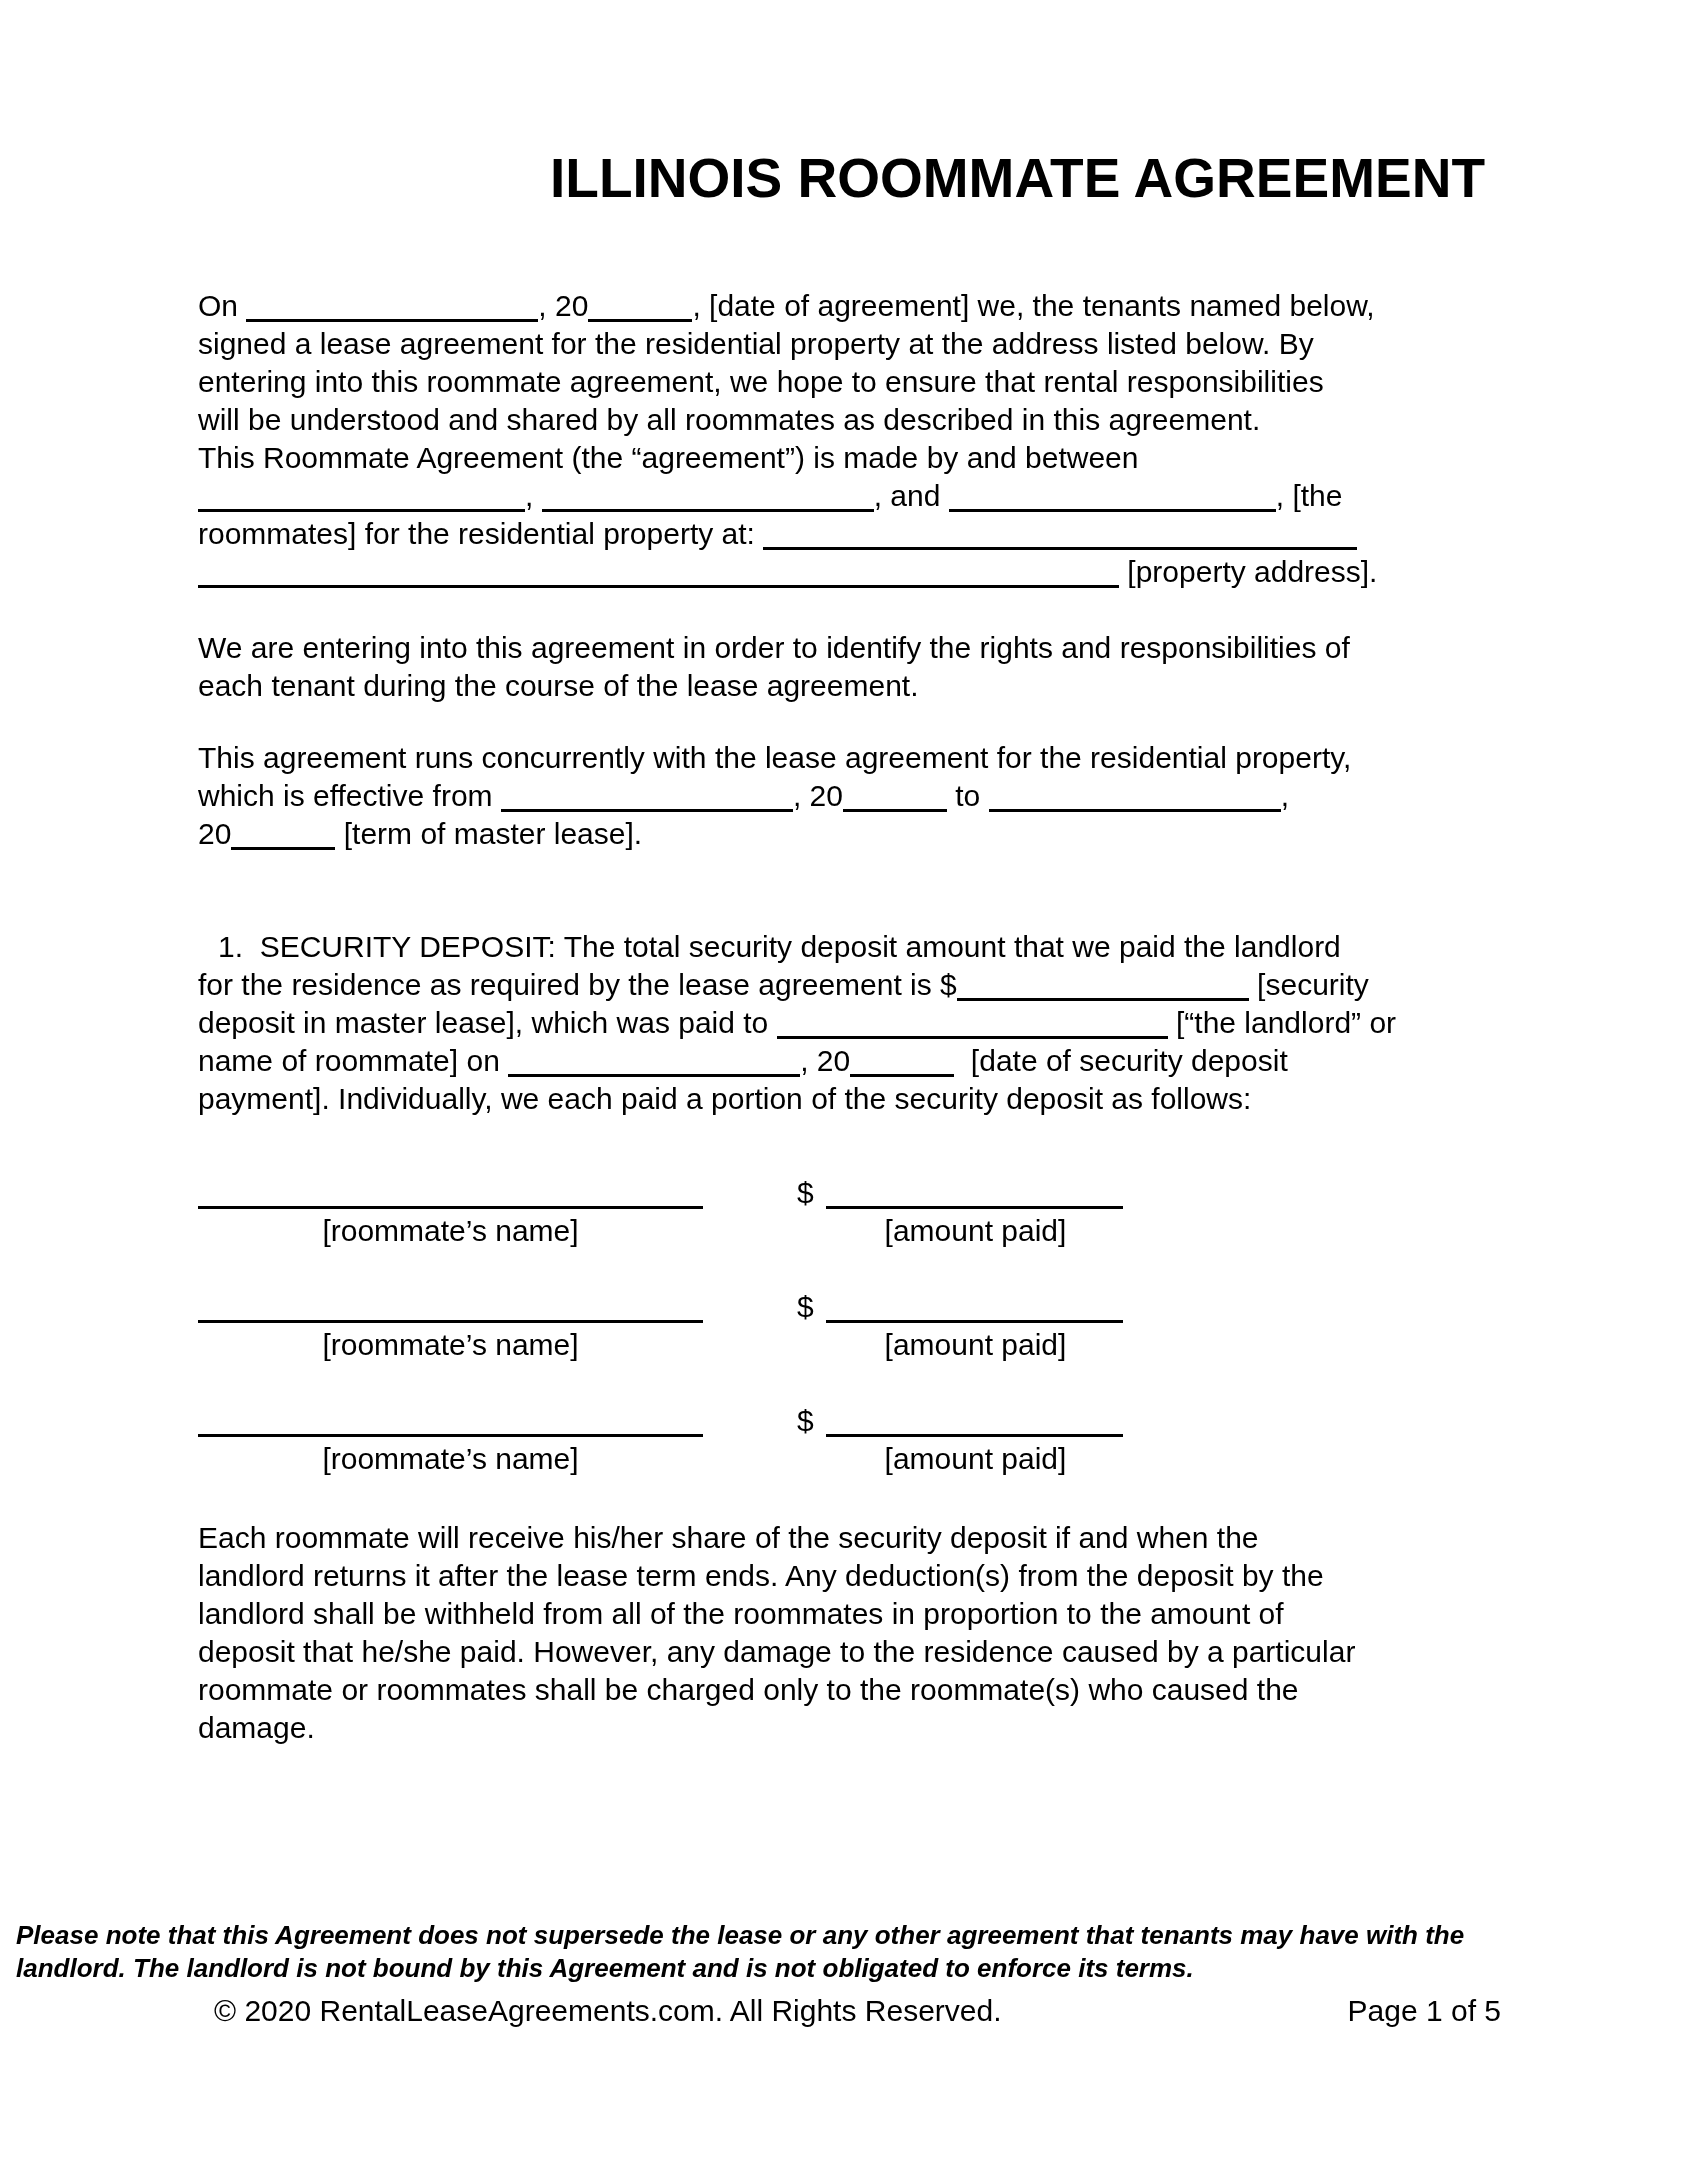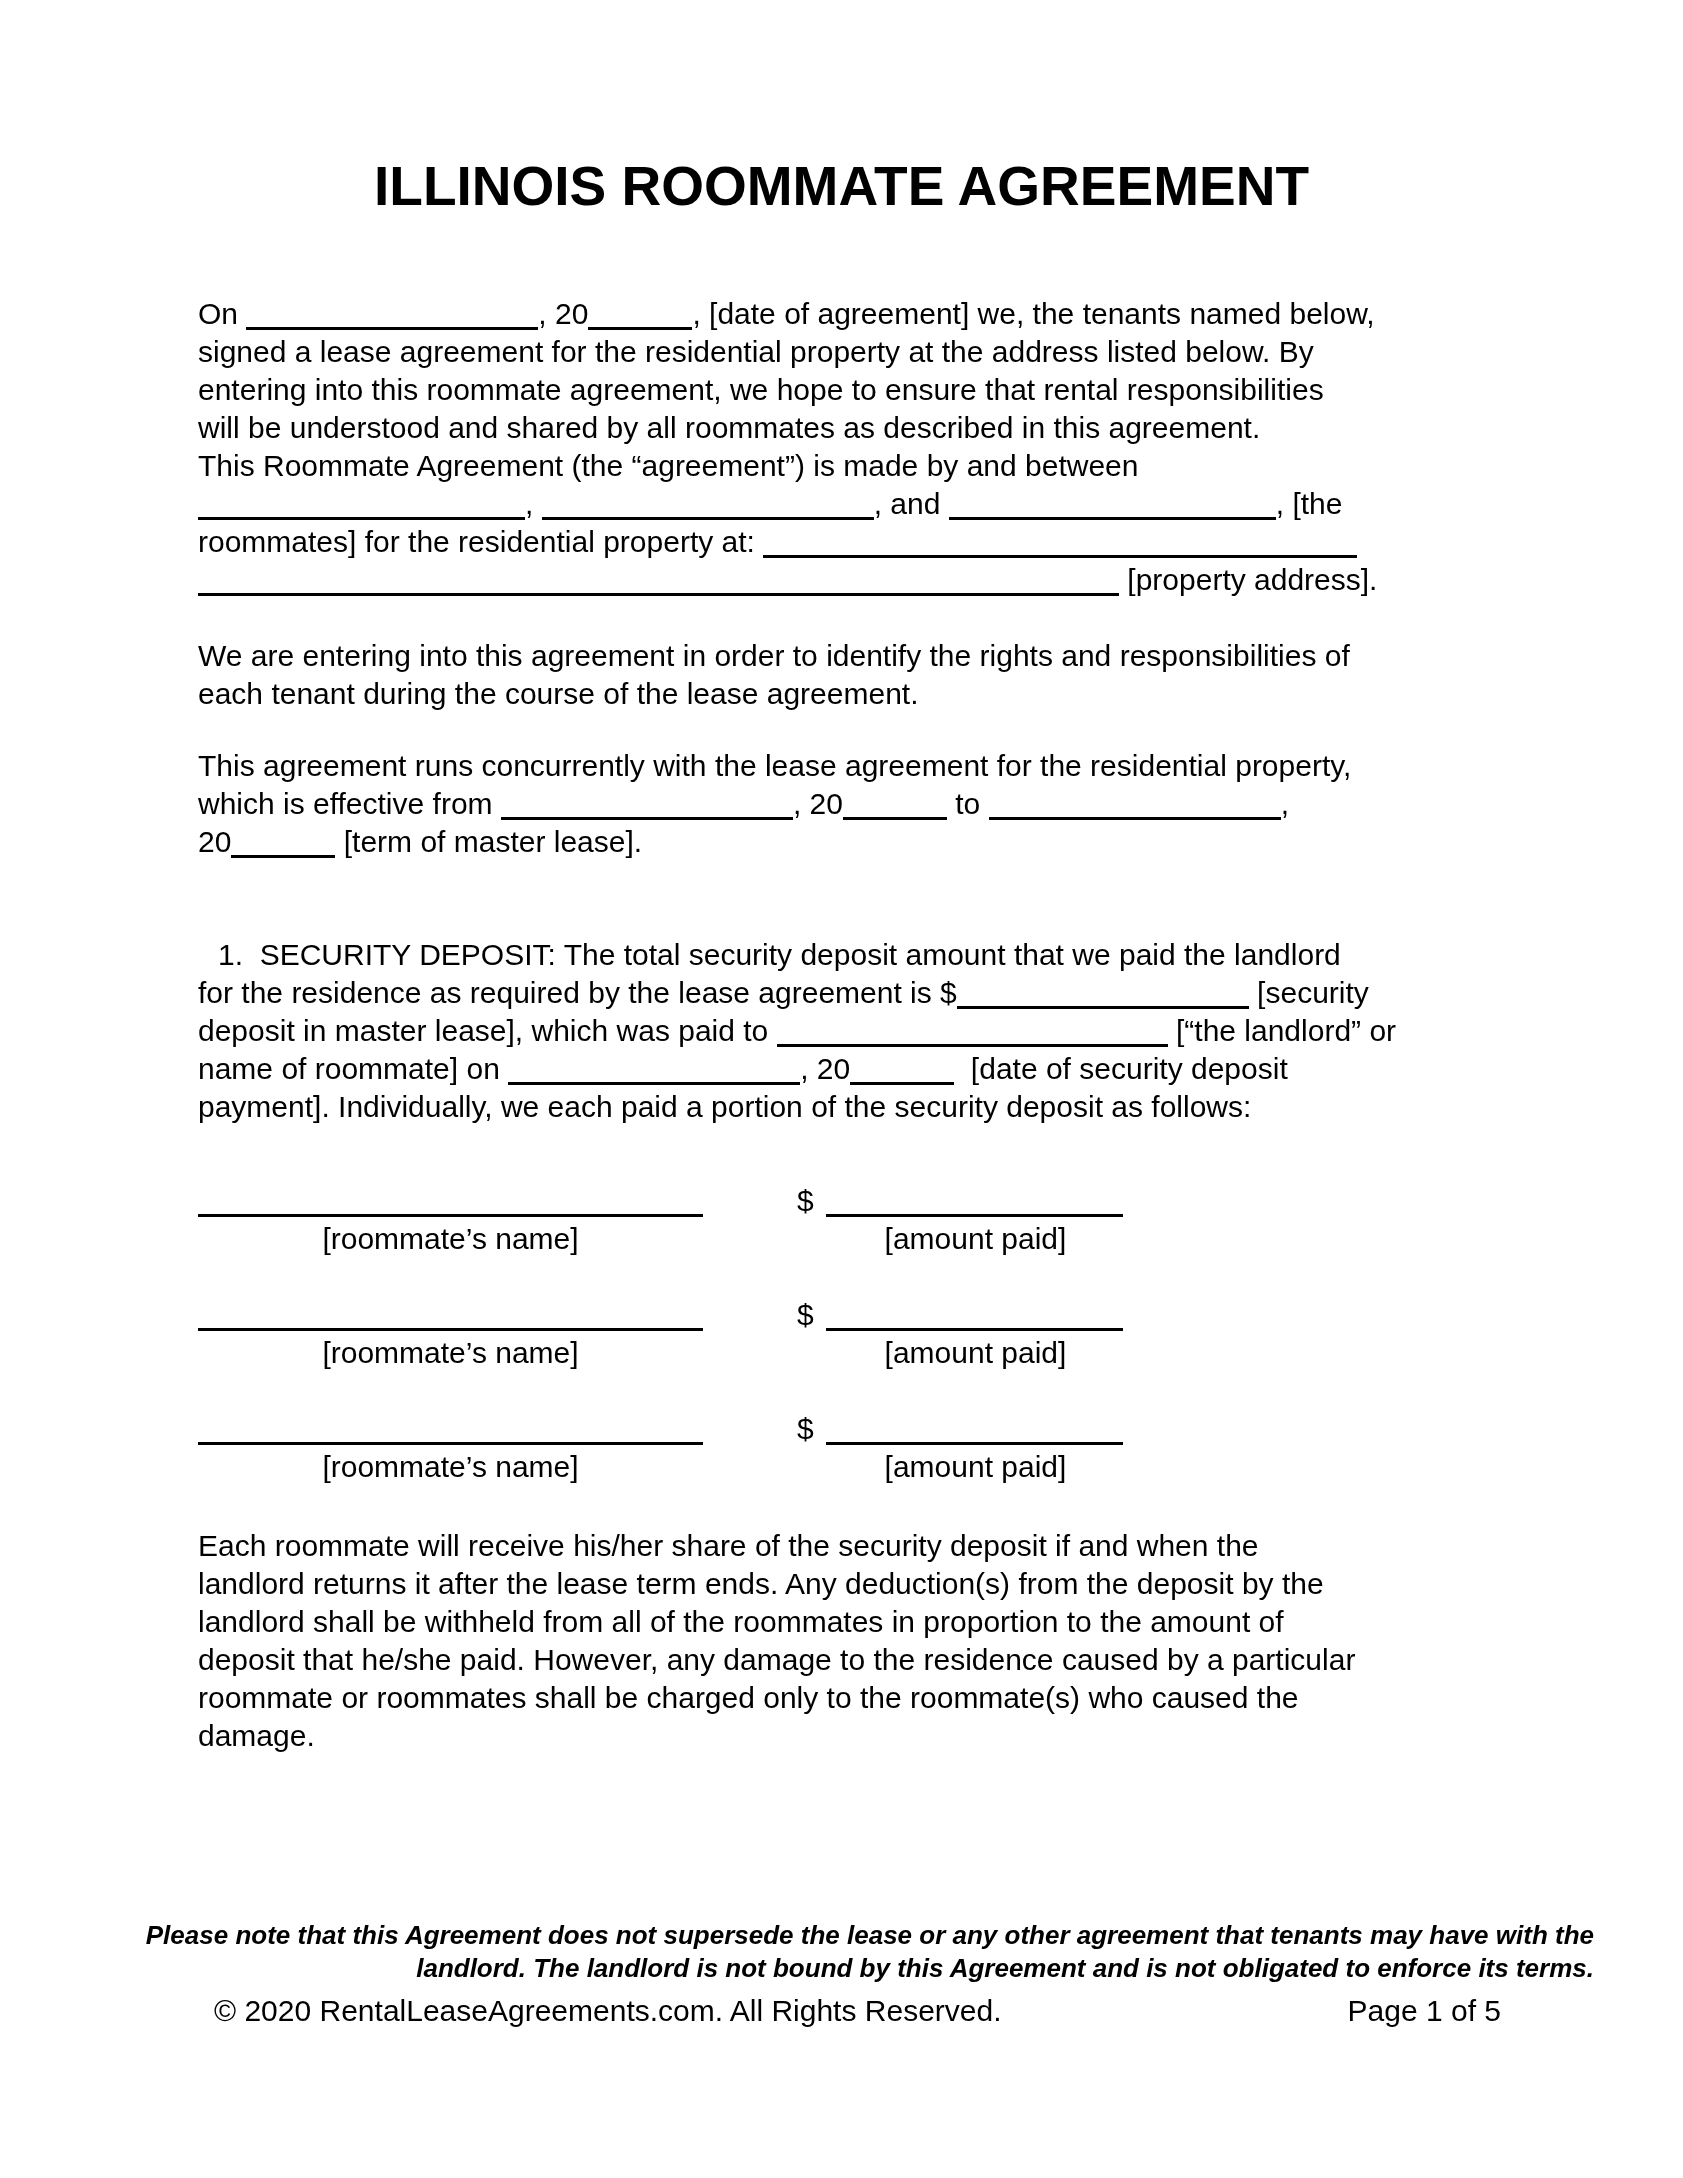--- a/index.html
+++ b/index.html
@@ -8,25 +8,25 @@
     height: 2178px;
     position: relative;
     background: #ffffff;
     color: #000000;
     font-family: "Liberation Sans", sans-serif;
     overflow: hidden;
   }
   .content { padding: 149px 198px 0 198px; }
 
   .doc-title {
-    margin: 8px;
+    margin: 0;
     font-size: 55px;
     line-height: 59px;
     font-weight: bold;
-    text-align: center;
+    text-align: right;
     letter-spacing: 0px;
   }
 
   .para { margin: 0; }
   .line {
     white-space: nowrap;
     font-size: 30px;
     line-height: 38px;
     height: 38px;
   }
@@ -55,23 +55,23 @@
   .dep-row .gap  { display: inline-block; width: 94px; }
   .w-name        { width: 505px; }
   .w-amt         { width: 297px; margin-left: 12px; }
   .lbl-name      { display: inline-block; width: 505px; text-align: center; }
   .lbl-amt       { display: inline-block; width: 297px; margin-left: 124px; text-align: center; }
 
   
   .footnote {
     position: absolute;
     top: 1919px;
-    left: 4px;
+    left: 16px;
     width: 1590px;
-    text-align: right;
+    text-align: left;
     font-weight: bold;
     font-style: italic;
     font-size: 26px;
     line-height: 33px;
   }
   .footnote .fn-line { white-space: nowrap; }
   .footer-row {
     position: absolute;
     top: 1992px;
     left: 214px;

